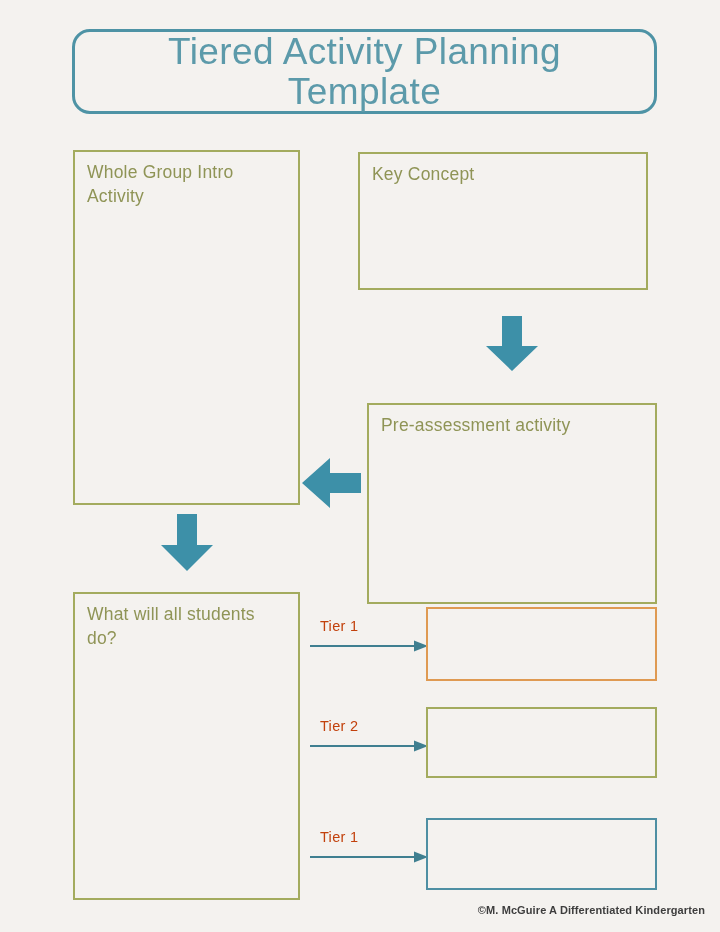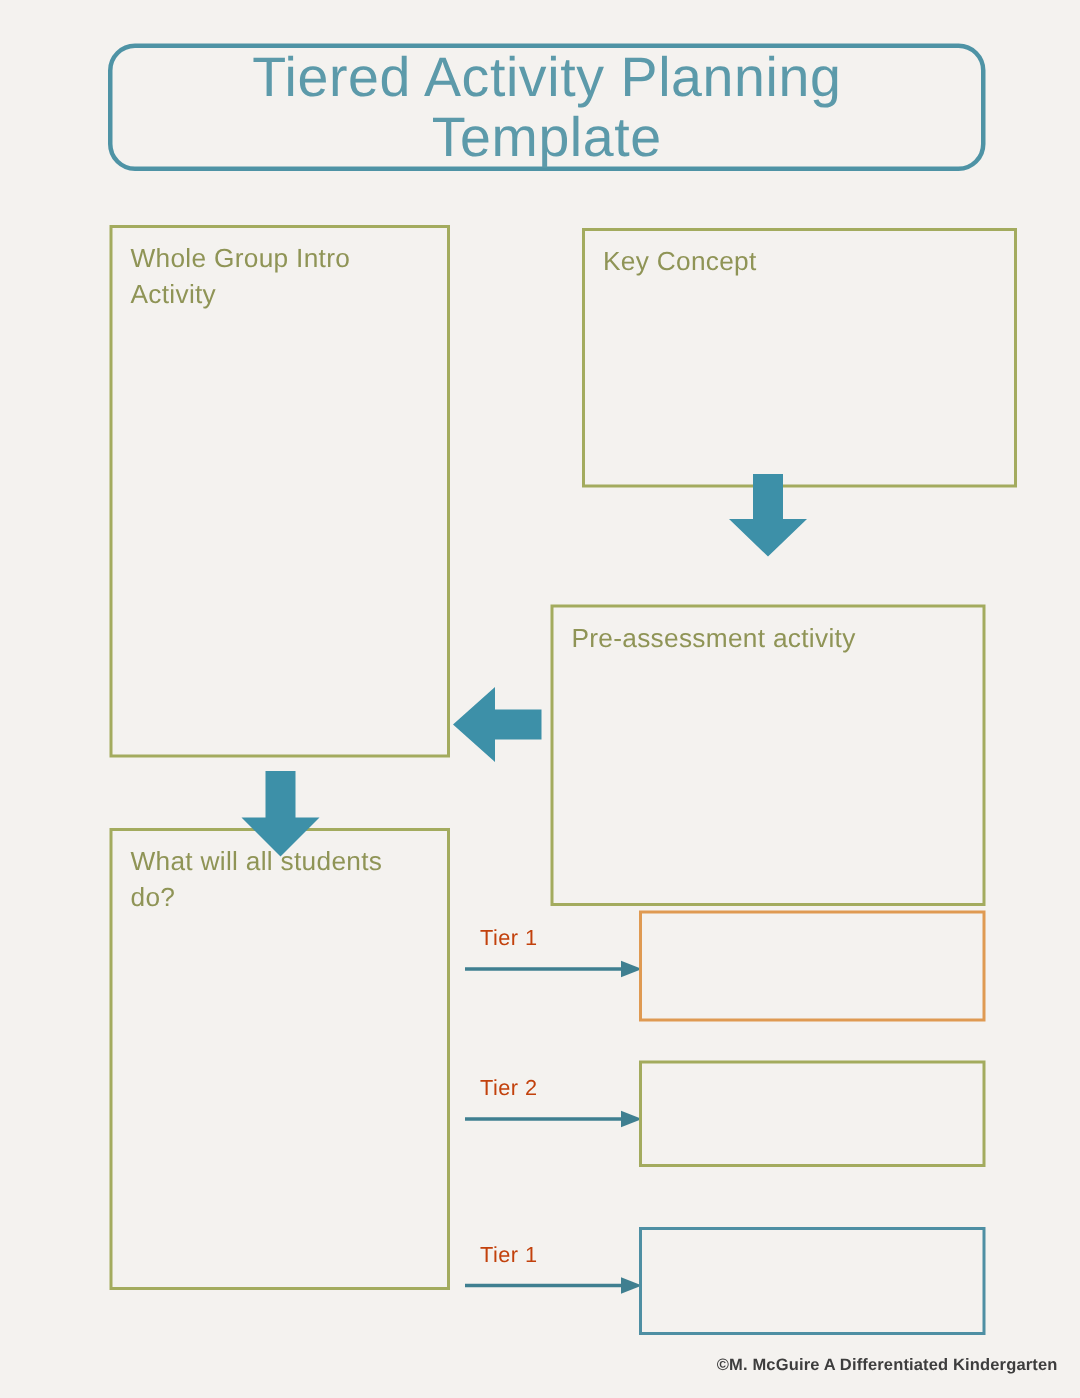--- a/index.html
+++ b/index.html
@@ -61,23 +61,23 @@
     right: 8px;
     color: #8f9456;
     font-size: 17.5px;
     line-height: 1.35;
     letter-spacing: 0.2px;
     white-space: pre-line;
   }
 
   
   #box-whole-group { left: 73px;  top: 150px; width: 227px; height: 355px; padding-left: 11px; }
-  #box-key-concept { left: 388px; top: 152px; width: 290px; height: 173px; }
+  #box-key-concept { left: 358px; top: 152px; width: 290px; height: 138px; }
   #box-pre-assessment { left: 367px; top: 379px; width: 290px; height: 201px; margin-top: 24px; }
-  #box-all-students { left: 73px;  top: 552px; width: 227px; height: 308px; padding-left: 26px; }
+  #box-all-students { left: 73px;  top: 592px; width: 227px; height: 308px; padding-left: 26px; }
 
   #box-tier1 { left: 426px; top: 607px; width: 231px; height: 74px; }
   #box-tier2 { left: 426px; top: 707px; width: 231px; height: 71px; }
   #box-tier3 { left: 426px; top: 818px; width: 231px; height: 72px; }
 
   
   .block-arrow {
     position: absolute;
   }
   #arrow-key-to-pre { left: 485px; top: 316px; width: 54px; height: 56px; }

